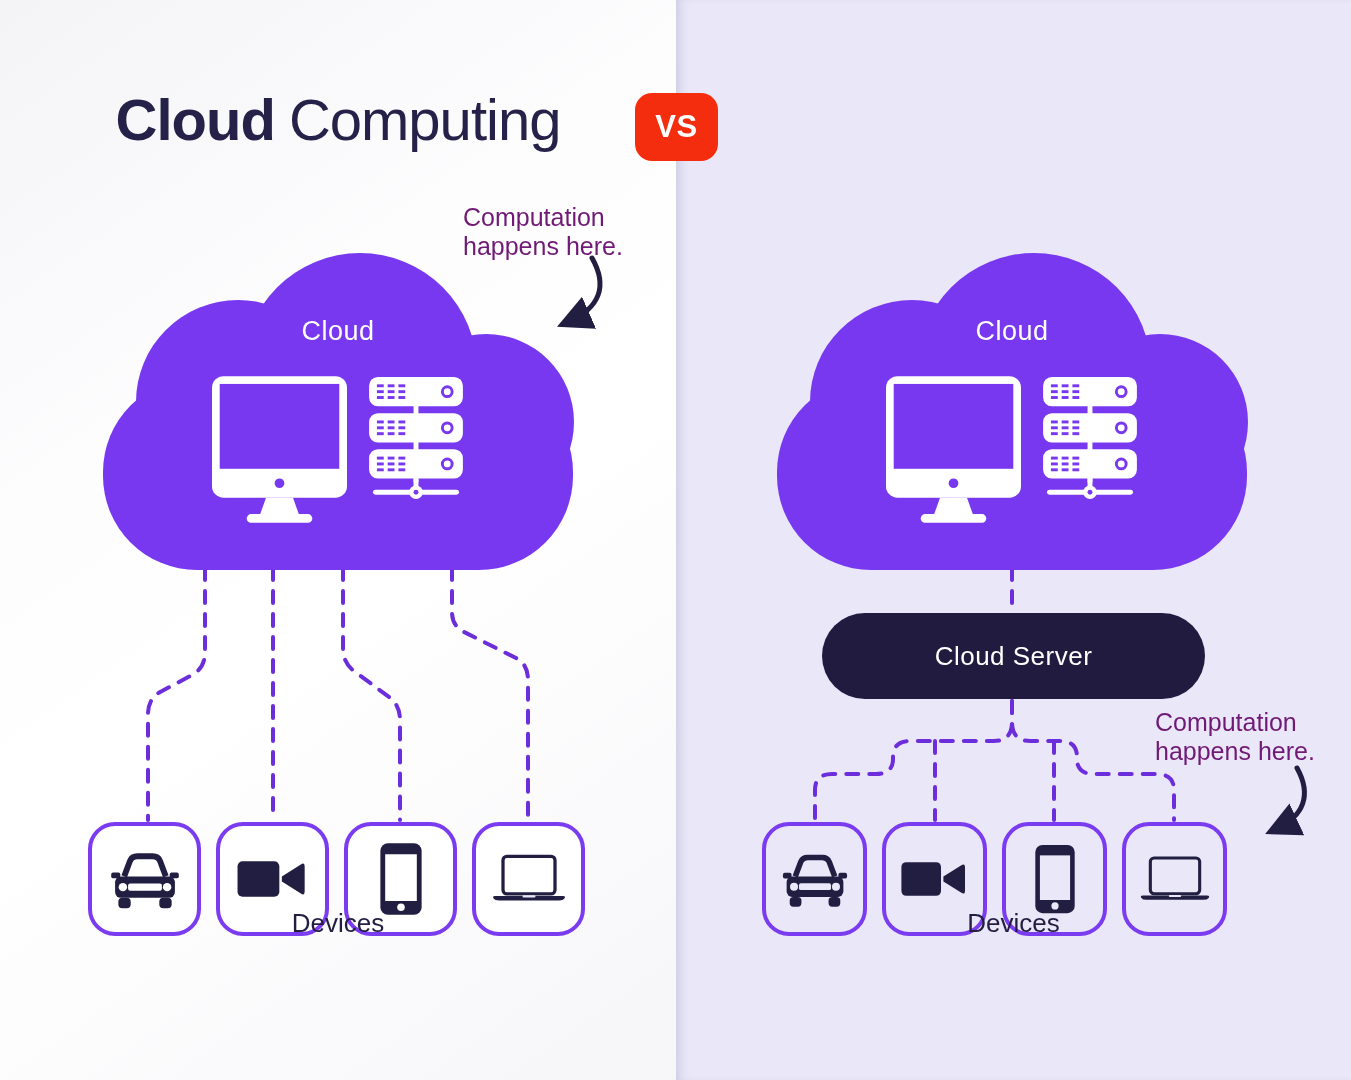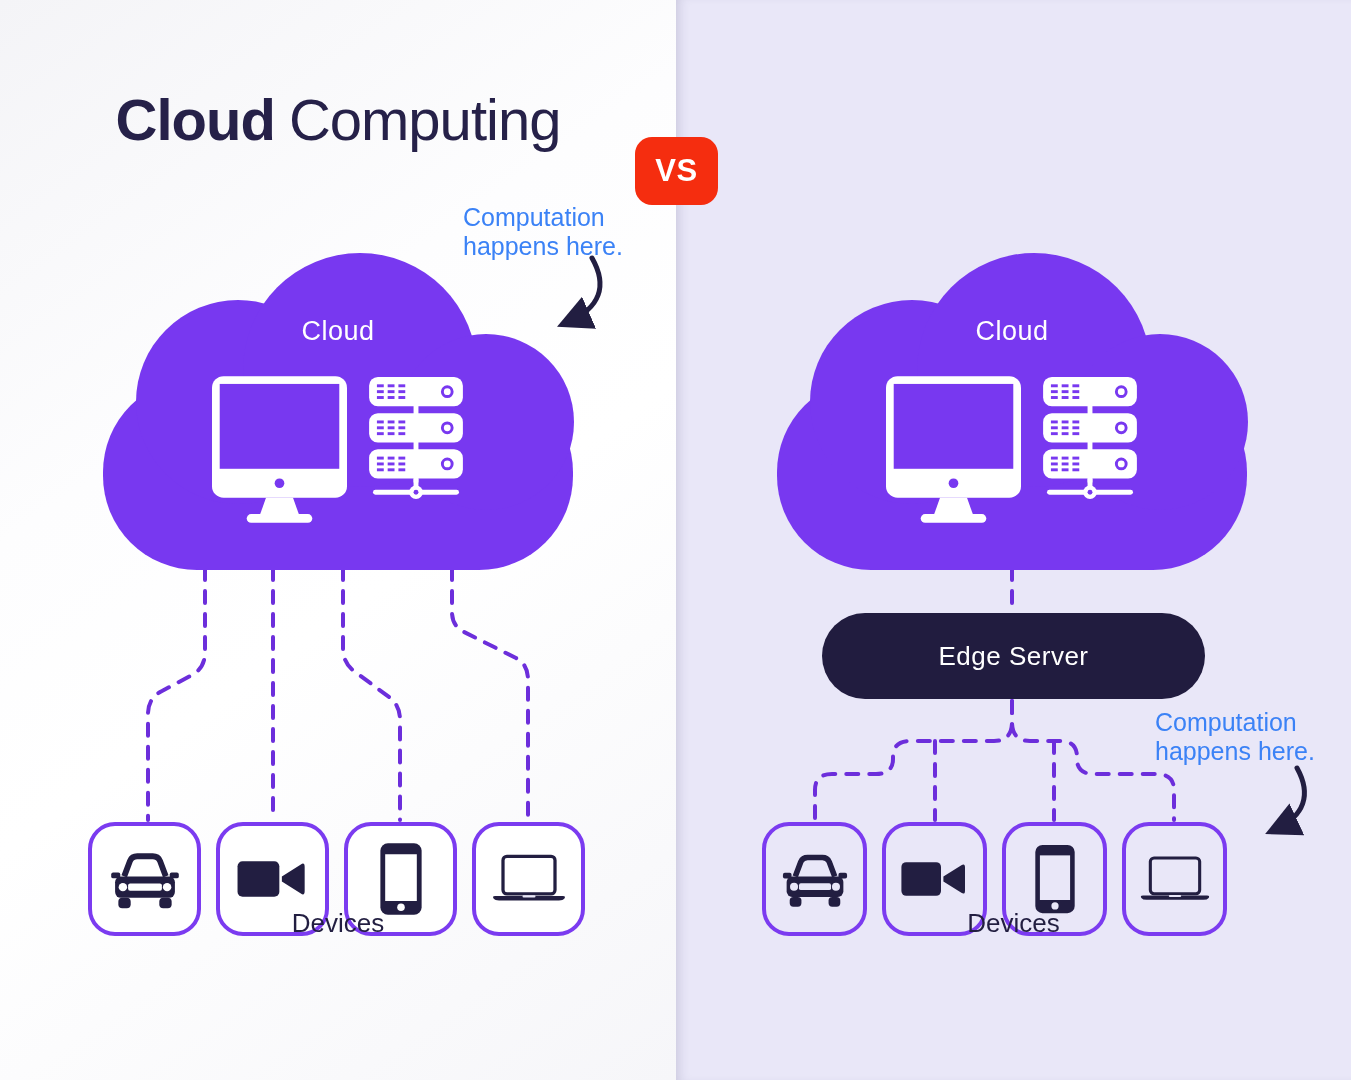--- a/index.html
+++ b/index.html
@@ -15,39 +15,39 @@
   
   .title { position:absolute; top:86px; width:676px; text-align:center;
            font-size:58px; letter-spacing:-1px; color:#262149; font-weight:400; white-space:nowrap; }
   .title .bold { font-weight:700; }
   .title .rest { margin-left:14px; }
   .title-left  { left:0; }
   .title-right { left:676px; }
 
   .vs-badge { position:absolute; left:635px; top:93px; width:83px; height:68px;
               background:#F52D0F; border-radius:17px; display:flex; align-items:center; justify-content:center;
-              color:#fff; font-weight:700; font-size:31px; letter-spacing:0.5px;margin-top:44px; }
+              color:#fff; font-weight:700; font-size:31px; letter-spacing:0.5px; }
 
   
   .cloud-block { position:absolute; width:500px; height:320px; }
   .cloud-block.left  { left:88px;  top:250px; }
   .cloud-block.right { left:762px; top:250px; }
   .cloud-shape { position:absolute; left:0; top:0; width:500px; height:320px; }
   .cloud-label { position:absolute; left:0; top:66px; width:100%; text-align:center;
                  color:#fff; font-size:27px; letter-spacing:0.5px; }
   .monitor-icon { position:absolute; left:124px; top:126px; width:135px; height:147px; }
   .server-icon  { position:absolute; left:281px; top:127px; width:94px;  height:127px; }
 
   
   .edge-pill { position:absolute; left:822px; top:613px; width:383px; height:86px;
                background:#211C3F; border-radius:43px; display:flex; align-items:center; justify-content:center;
                color:#fff; font-size:26px; letter-spacing:0.5px; }
 
   
-  .annotation { position:absolute; font-size:25px; line-height:29px; color:#3b82f6; }
+  .annotation { position:absolute; font-size:25px; line-height:29px; color:#701a75; }
   .annotation b { font-weight:400; }
   .annotation.left  { left:463px;  top:203px; }
   .annotation.right { left:1155px; top:708px; }
 
   
   .device-row { position:absolute; top:822px; display:flex; }
   .device-row.left  { left:88px;  gap:15px; }
   .device-row.right { left:762px; gap:15px; }
   .device-box { width:113px; height:114px; border:4px solid #7B3BF0; border-radius:27px;
                 display:flex; align-items:center; justify-content:center; }
@@ -227,21 +227,21 @@
       </g>
       <g fill="none" stroke="#7838F0" stroke-width="3">
         <circle cx="80" cy="15" r="5"></circle>
           <circle cx="80" cy="52" r="5"></circle>
           <circle cx="80" cy="89" r="5"></circle>
       </g>
     </svg>
   </div>
 
   <div class="edge-pill">
-      <span>Edge Server</span>
+      <span>Cloud Server</span>
     </div>
 
   <div class="annotation left">
     <div><span>Computation</span></div>
     <div><span>happens</span> <b>here.</b></div>
   </div>
   <div class="annotation right">
     <div><span>Computation</span></div>
     <div><span>happens</span> <b>here.</b></div>
   </div>

